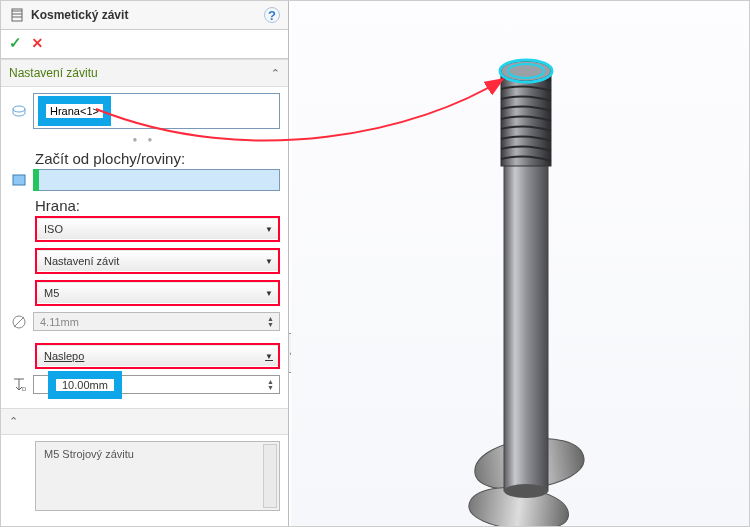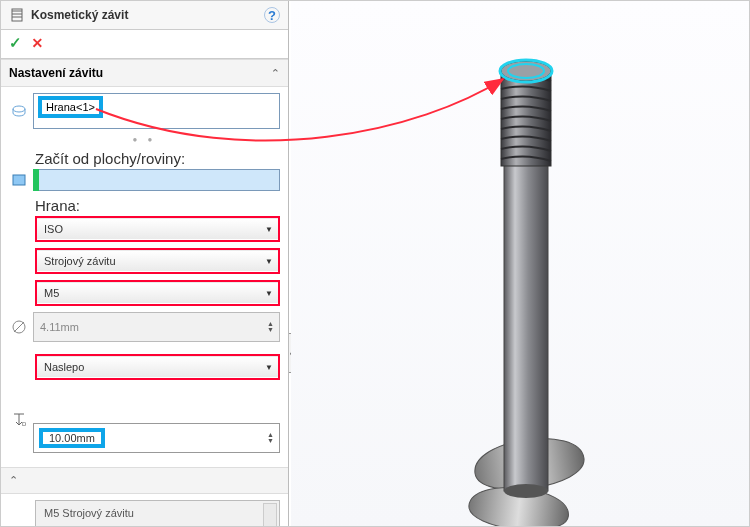--- a/index.html
+++ b/index.html
@@ -60,21 +60,21 @@
   .cancel-btn { color: #e33; font-size: 14px; cursor: pointer; font-weight: bold;}
   .section-header {
     display: flex;
     align-items: center;
     padding: 6px 8px;
     background: #f4f4f4;
     border-bottom: 1px solid #ddd;
     border-top: 1px solid #ddd;
     cursor: pointer;
   }
-  .section-header .sh-text { flex: 1; font-size: 12px; color: #000000; font-weight: bold;}
+  .section-header .sh-text { flex: 1; font-size: 12px; color: #4d7c0f;}
   .section-header .chev {
     color: #666;
     font-size: 11px;
   }
   .section-body {
     padding: 6px 8px 8px 8px;
   }
   .row {
     display: flex;
     align-items: center;
@@ -99,21 +99,21 @@
     padding: 2px 4px;
     overflow: hidden;
   }
   .selection-item {
     font-size: 11px;
     color: #000;
     padding: 1px 2px;
     display: inline-block;
   }
   .hl-red {
-    border: 4px solid #0ea5e9;
+    border: 8px solid #0ea5e9;
     padding: 0 2px;
     display: inline-block;
   }
   .empty-blue {
     flex: 1;
     height: 22px;
     border: 1px solid #7a99b9;
     background: #cfe7fa;
     position: relative;
   }
@@ -141,21 +141,21 @@
   }
   .dd-hl {
     border: 2px solid #ff0033;
     padding: 0;
     display: flex;
     flex: 1;
   }
   .dd-hl .dropdown { border-color: transparent; }
   .numbox {
     flex: 1;
-    height: 30px;
+    height: 19px;
     border: 1px solid #999;
     background: #fff;
     display: flex;
     align-items: center;
     padding: 0 4px 0 6px;
     font-size: 11px;
   }
   .numbox.disabled { background: #f1f1f1; color: #888; border-color:#bbb; }
   .numbox .nb-text { flex: 1; }
   .numbox .spinners {
@@ -272,21 +272,21 @@
         <div class="dropdown">
           <span class="dd-text">ISO</span>
           <span class="dd-arrow">▼</span>
         </div>
       </div>
     </div>
 
     <div class="row" style="margin-left:26px;">
       <div class="dd-hl">
         <div class="dropdown">
-          <span class="dd-text">Strojový závitu</span>
+          <span class="dd-text">Nastavení závit</span>
           <span class="dd-arrow">▼</span>
         </div>
       </div>
     </div>
 
     <div class="row" style="margin-left:26px;">
       <div class="dd-hl">
         <div class="dropdown">
           <span class="dd-text">M5</span>
           <span class="dd-arrow">▼</span>
@@ -303,37 +303,37 @@
       </span>
       <div class="numbox disabled">
         <span class="nb-text">4.11mm</span>
         <span class="spinners">
             <span>▲</span>
             <span>▼</span>
           </span>
       </div>
     </div>
 
-    <div class="row" style="margin-left:26px; margin-top:12px;">
+    <div class="row" style="margin-left:26px; margin-top:12px;text-decoration:underline;">
       <div class="dd-hl">
         <div class="dropdown">
           <span class="dd-text">Naslepo</span>
           <span class="dd-arrow">▼</span>
         </div>
       </div>
     </div>
 
     <div class="row" style="margin-top:6px;">
       <span class="row-icon">
         <svg width="16" height="16">
             <path d="M3 2 H13 M8 2 V13 M5 10 L8 13 L11 10" fill="none" stroke="#666"></path>
             <text x="11" y="14" font-size="6" fill="#666">D</text>
           </svg>
       </span>
-      <div class="numbox" style="padding-left:5px;margin-top:37px;">
+      <div class="numbox" style="padding-left:14px;">
         <span class="hl-red" style="margin-right:auto;">
           <span class="nb-text" style="padding:0 4px;">10.00mm</span>
         </span>
         <span class="spinners">
             <span>▲</span>
             <span>▼</span>
           </span>
       </div>
     </div>
 

